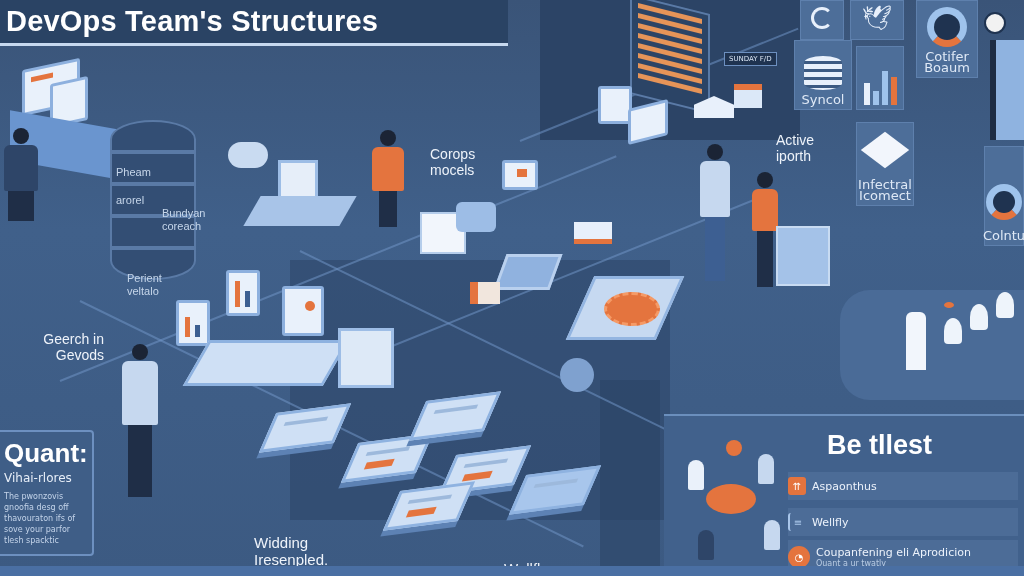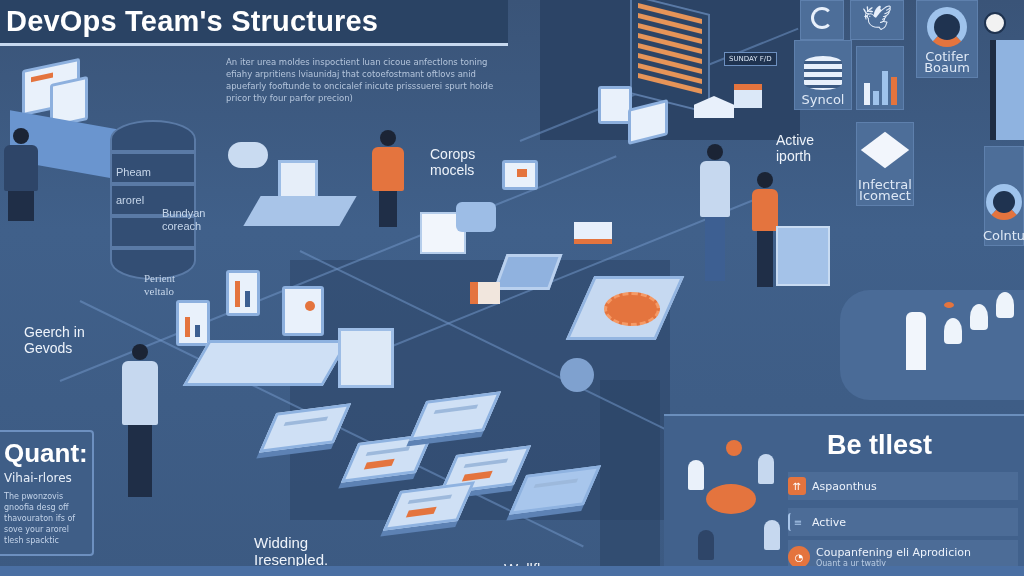--- a/index.html
+++ b/index.html
@@ -135,21 +135,20 @@
 
   <div class="grid-line" style="left:60px;top:380px;width:600px;transform:rotate(-22deg);"></div>
   <div class="grid-line" style="left:80px;top:300px;width:560px;transform:rotate(26deg);"></div>
   <div class="grid-line" style="left:300px;top:250px;width:420px;transform:rotate(26deg);"></div>
   <div class="grid-line" style="left:380px;top:350px;width:420px;transform:rotate(-22deg);"></div>
   <div class="grid-line" style="left:520px;top:140px;width:300px;transform:rotate(-22deg);"></div>
 
   <div class="title-bar">
     <h1>DevOps Team's Structures</h1>
   </div>
-  <div class="intro">An iter urea moldes inspoctient luan cicoue anfectlons toning efiahy arpritiens lviaunidaj that cotoefostmant oftlovs anid apuefarly fooftunde to oncicalef inicute prisssuerei spurt hoide pricor thy four parfor precion)</div>
 
   <div class="monitor" style="left:22px;top:64px;width:58px;height:46px;transform:skewY(-12deg);">
     <div class="o" style="left:6px;top:6px;width:22px;height:5px;"></div>
   </div>
   <div class="monitor" style="left:50px;top:80px;width:38px;height:44px;transform:skewY(-12deg);"></div>
   <div class="mid-block" style="left:10px;top:120px;width:110px;height:50px;background:#6a95cf;transform:skewY(10deg);"></div>
   <div class="person" style="left:4px;top:128px;">
     <div class="head"></div>
     <div class="torso" style="background:#2e4568;width:34px;height:46px;"></div>
     <div class="legs" style="height:30px;width:26px;"></div>
@@ -218,22 +217,22 @@
   </div>
   <div class="monitor" style="left:226px;top:270px;width:34px;height:46px;">
     <div class="o" style="left:6px;bottom:6px;width:5px;height:26px;"></div>
     <div class="o" style="left:16px;bottom:6px;width:5px;height:16px;background:#3c5f91;"></div>
   </div>
   <div class="monitor" style="left:282px;top:286px;width:42px;height:50px;">
     <div class="o" style="left:20px;top:12px;width:10px;height:10px;border-radius:50%;"></div>
   </div>
   <div style="position:absolute;left:196px;top:340px;width:140px;height:46px;background:#cfe0f5;border:3px solid #8eb2e0;transform:skewX(-30deg);"></div>
   <div style="position:absolute;left:338px;top:328px;width:56px;height:60px;background:#dde9f7;border:3px solid #9dbde6;"></div>
-  <div class="label sm" style="left:144px;top:272px;width:60px;font-family:Liberation Serif, serif;">Perient veltalo</div>
-  <div class="label md" style="left:24px;top:324px;width:80px;">Geerch in Gevods</div>
+  <div class="label sm" style="left:127px;top:272px;width:60px;">Perient veltalo</div>
+  <div class="label md" style="left:24px;top:331px;width:80px;text-align:right;">Geerch in Gevods</div>
 
   <div class="person" style="left:122px;top:344px;">
     <div class="head"></div>
     <div class="torso" style="background:#c6d8ef;width:36px;height:64px;"></div>
     <div class="legs" style="height:72px;width:24px;"></div>
   </div>
 
   <div class="iso-tile" style="left:270px;top:408px;">
       <div class="line"></div>
     </div>
@@ -292,40 +291,40 @@
 
   <div style="position:absolute;left:906px;top:312px;width:20px;height:58px;background:#f2f6fc;border-radius:6px 6px 0 0;"></div>
   <div style="position:absolute;left:944px;top:318px;width:18px;height:26px;background:#eef4fb;border-radius:50% 50% 4px 4px;"></div>
   <div style="position:absolute;left:970px;top:304px;width:18px;height:26px;background:#eef4fb;border-radius:50% 50% 4px 4px;"></div>
   <div style="position:absolute;left:996px;top:292px;width:18px;height:26px;background:#eef4fb;border-radius:50% 50% 4px 4px;"></div>
   <div style="position:absolute;left:944px;top:302px;width:10px;height:6px;border-radius:50%;background:#e4743e;"></div>
 
   <div class="note-box">
     <div class="nb-title">Quant:</div>
     <div class="nb-sub">Vihai-rlores</div>
-    <div class="nb-body">The pwonzovis gnoofia desg off thavouraton ifs of sove your arorel tlesh spacktic</div>
+    <div class="nb-body">The pwonzovis gnoofia desg off thavouraton ifs of sove your parfor tlesh spacktic</div>
   </div>
 
   <div class="panel">
     <div style="position:absolute;left:14px;top:18px;width:110px;height:134px;">
       <div style="position:absolute;left:28px;top:50px;width:50px;height:30px;border-radius:50%;background:#e4743e;"></div>
       <div style="position:absolute;left:10px;top:26px;width:16px;height:30px;background:#eaf1fa;border-radius:8px 8px 2px 2px;"></div>
       <div style="position:absolute;left:80px;top:20px;width:16px;height:30px;background:#c6d8ef;border-radius:8px 8px 2px 2px;"></div>
       <div style="position:absolute;left:20px;top:96px;width:16px;height:30px;background:#2e4568;border-radius:8px 8px 2px 2px;"></div>
       <div style="position:absolute;left:86px;top:86px;width:16px;height:30px;background:#c6d8ef;border-radius:8px 8px 2px 2px;"></div>
       <div style="position:absolute;left:48px;top:6px;width:16px;height:16px;border-radius:50%;background:#e4743e;"></div>
     </div>
     <h2>Be tllest</h2>
     <div class="row" style="top:56px;">
       <div class="ic">⇈</div>
       <div class="txt">Aspaonthus</div>
     </div>
     <div class="row" style="top:92px;">
       <div class="ic list">≡</div>
-      <div class="txt">Active</div>
+      <div class="txt">Wellfly</div>
     </div>
     <div class="row" style="top:124px;height:34px;">
       <div class="ic round" style="width:22px;height:22px;">◔</div>
       <div>
         <div class="txt">Coupanfening eli Aprodicion</div>
         <div class="sub">Quant a ur twatly</div>
       </div>
     </div>
   </div>
 

